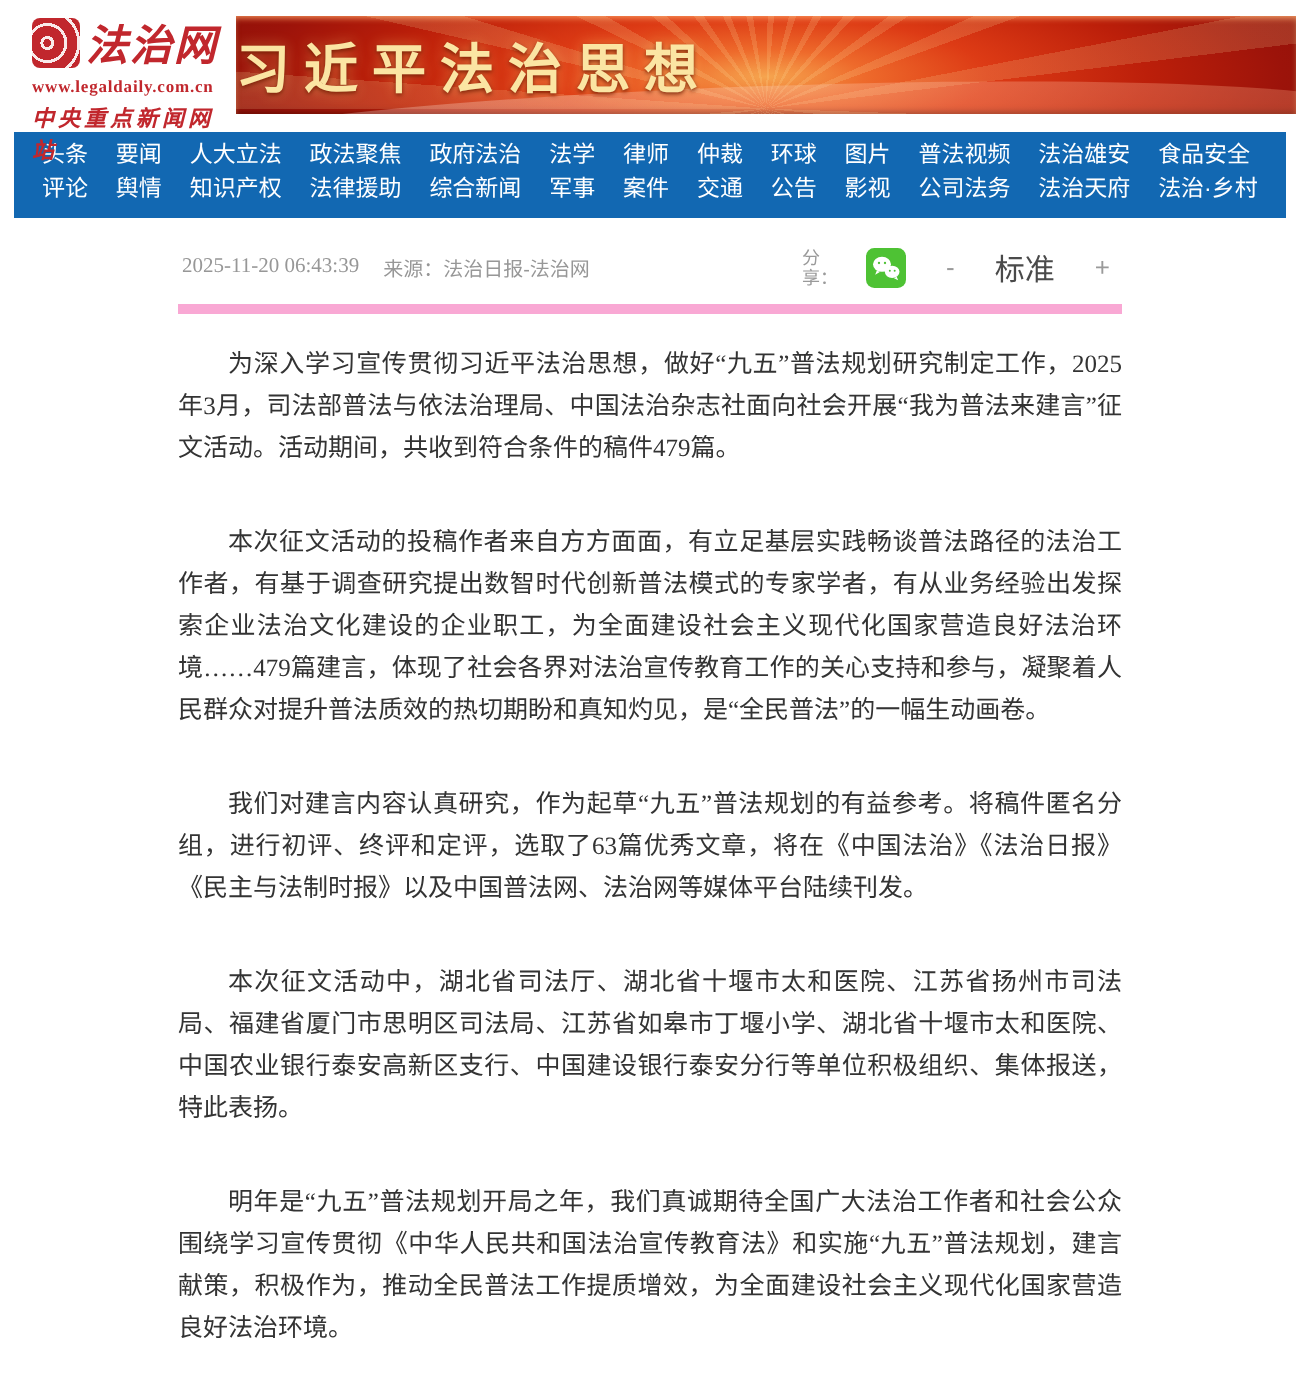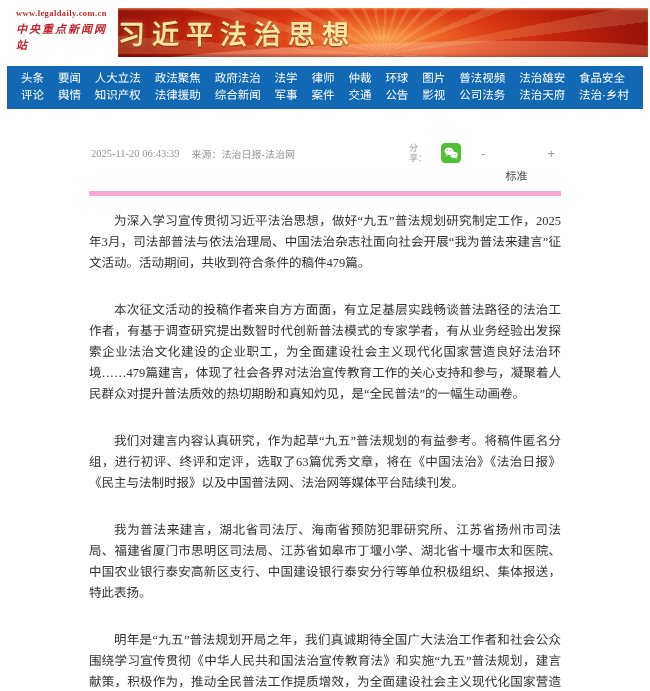--- a/index.html
+++ b/index.html
@@ -44,35 +44,39 @@
   .bc-section{color:#666;font-weight:bold;}
 
   .article-title{margin-top:12px;text-align:center;font-size:17px;line-height:24px;font-weight:bold;color:#3a3a3a;}
 
   .meta{margin-top:14px;display:flex;align-items:center;border-bottom:5px solid #f9a8d4;padding:0 0 8px 2px;color:#979797;font-size:10px;}
   .meta-datetime{font-family:"Liberation Serif",serif;margin-right:12px;font-size:10.5px;}
   .meta-right{margin-left:auto;display:flex;align-items:center;gap:20px;padding-right:6px;}
   .share-label{display:inline-block;width:12px;font-size:9px;line-height:10px;word-break:break-all;color:#9a9a9a;}
   .wechat{width:20px;height:20px;display:inline-block;cursor:pointer;}
   .fs-btn{color:#9a9a9a;font-size:13px;cursor:pointer;line-height:13px;}
-  .fs-label{color:#4a4a4a;font-size:11px;margin-top:44px;}
+  .fs-label{color:#4a4a4a;font-size:15px;}
 
   .article p{font-family:"Liberation Serif","DejaVu Serif",serif;font-size:12.5px;line-height:21px;color:#333;
              text-indent:2em;text-align:justify;margin:26px 0;}
   .article p:first-of-type{margin-top:15px;}
 
   .attachment{margin-top:20px;font-size:12px;color:#333;text-indent:2em;}
 </style>
 </head>
 <body>
 
 <div class="page">
 
   <header class="header">
     <a class="logo">
+      <span class="logo-top">
+        <span class="seal"></span>
+        <span class="site-name">法治网</span>
+      </span>
       <div class="logo-url">www.legaldaily.com.cn</div>
       <div class="logo-tagline">中央重点新闻网站</div>
     </a>
     <a class="banner">
       <span class="banner-title">习近平法治思想</span>
     </a>
   </header>
 
   <nav class="nav">
     <div class="nav-col">
@@ -155,21 +159,21 @@
         <span class="fs-btn">-</span>
         <span class="fs-label">标准</span>
         <span class="fs-btn">+</span>
       </span>
     </div>
 
     <div class="article">
       <p>为深入学习宣传贯彻习近平法治思想，做好“九五”普法规划研究制定工作，2025年3月，司法部普法与依法治理局、中国法治杂志社面向社会开展“我为普法来建言”征文活动。活动期间，共收到符合条件的稿件479篇。</p>
       <p>本次征文活动的投稿作者来自方方面面，有立足基层实践畅谈普法路径的法治工作者，有基于调查研究提出数智时代创新普法模式的专家学者，有从业务经验出发探索企业法治文化建设的企业职工，为全面建设社会主义现代化国家营造良好法治环境……479篇建言，体现了社会各界对法治宣传教育工作的关心支持和参与，凝聚着人民群众对提升普法质效的热切期盼和真知灼见，是“全民普法”的一幅生动画卷。</p>
       <p>我们对建言内容认真研究，作为起草“九五”普法规划的有益参考。将稿件匿名分组，进行初评、终评和定评，选取了63篇优秀文章，将在《中国法治》《法治日报》《民主与法制时报》以及中国普法网、法治网等媒体平台陆续刊发。</p>
-      <p>我为普法来建言，湖北省司法厅、海南省预防犯罪研究所、江苏省扬州市司法局、福建省厦门市思明区司法局、江苏省如皋市丁堰小学、湖北省十堰市太和医院、中国农业银行泰安高新区支行、中国建设银行泰安分行等单位积极组织、集体报送，特此表扬。</p>
+      <p>本次征文活动中，湖北省司法厅、湖北省十堰市太和医院、江苏省扬州市司法局、福建省厦门市思明区司法局、江苏省如皋市丁堰小学、湖北省十堰市太和医院、中国农业银行泰安高新区支行、中国建设银行泰安分行等单位积极组织、集体报送，特此表扬。</p>
       <p>明年是“九五”普法规划开局之年，我们真诚期待全国广大法治工作者和社会公众围绕学习宣传贯彻《中华人民共和国法治宣传教育法》和实施“九五”普法规划，建言献策，积极作为，推动全民普法工作提质增效，为全面建设社会主义现代化国家营造良好法治环境。</p>
     </div>
 
     <div class="attachment">
       
     </div>
 
   </div>
 </div>
 

